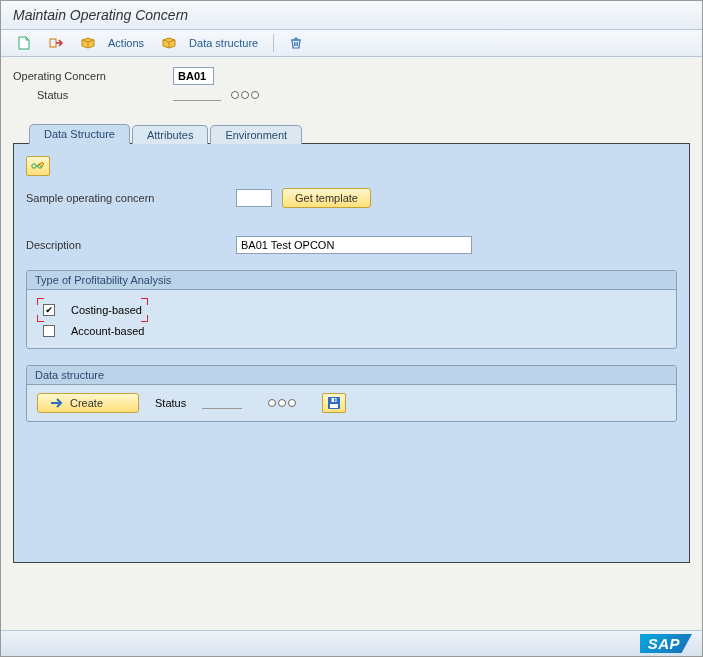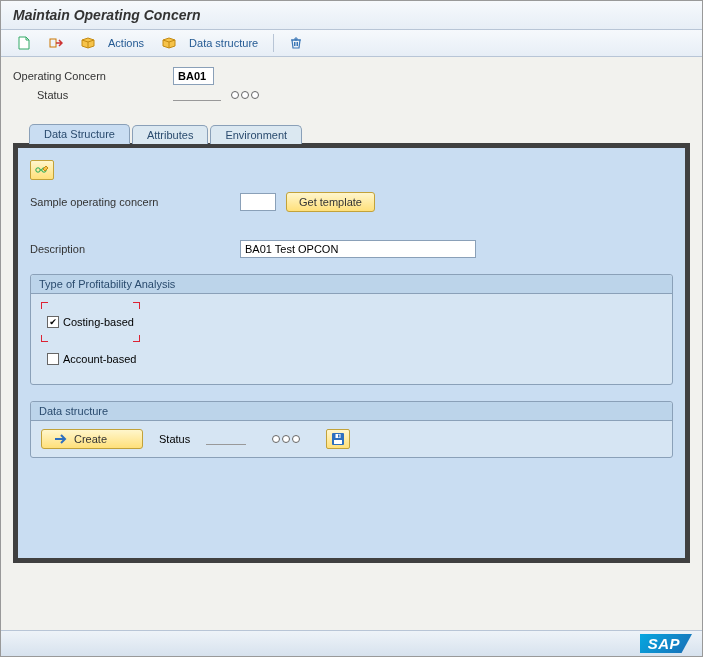--- a/index.html
+++ b/index.html
@@ -12,21 +12,21 @@
     height: 657px;
     overflow: hidden;
     position: relative;
     border: 1px solid #999;
   }
   .title-bar {
     background: linear-gradient(#f6f9fc, #e7eef6);
     border-bottom: 1px solid #b8c5d6;
     padding: 6px 12px;
     font-size: 14px;
-    font-weight: bold;
+    font-weight: normal;
     font-style: italic;
     color: #333;
   }
   .toolbar {
     background: linear-gradient(#f6f9fc, #e7eef6);
     border-bottom: 1px solid #b8c5d6;
     padding: 4px 10px;
     display: flex;
     align-items: center;
     gap: 6px;
@@ -109,21 +109,21 @@
     position: relative;
     top: 1px;
   }
   .tab.active {
     background: #c9ddf2;
     font-weight: normal;
     z-index: 3;
     border-bottom: 1px solid #c9ddf2;
   }
   .tab-panel {
-    border: 5px solid #404040;
+    border: 1px solid #404040;
     background: #c9ddf2;
     min-height: 420px;
     padding: 12px;
     position: relative;
     z-index: 1;
   }
   .small-icon-btn {
     width: 24px; height: 20px;
     background: linear-gradient(#fff6cc, #ffe07a);
     border: 1px solid #c2a23a;
@@ -160,21 +160,21 @@
   .groupbox-title {
     background: #bcd4ea;
     padding: 3px 8px;
     border-bottom: 1px solid #8aa0b8;
     color: #2a4b6e;
     border-radius: 3px 3px 0 0;
   }
   .groupbox-body {
     padding: 8px 10px;
   }
-  .cb-row { display: flex; align-items: center; gap: 4px; margin: 11px 0; }
+  .cb-row { display: flex; align-items: center; gap: 16px; margin: 3px 0; }
   .cb { width: 12px; height: 12px; border: 1px solid #666; background: #fff; display: inline-flex; align-items: center; justify-content: center; font-size: 10px; line-height: 1; }
   .cb.checked::after { content: "✔"; font-size: 9px; }
   .highlight-frame {
     position: relative;
     display: inline-block;
     padding: 3px 6px;
   }
   .hc { position: absolute; width: 7px; height: 7px; border: 1.5px solid #d23; }
   .hc.tl { top: 0; left: 0; border-right: none; border-bottom: none; }
   .hc.tr { top: 0; right: 0; border-left: none; border-bottom: none; }

